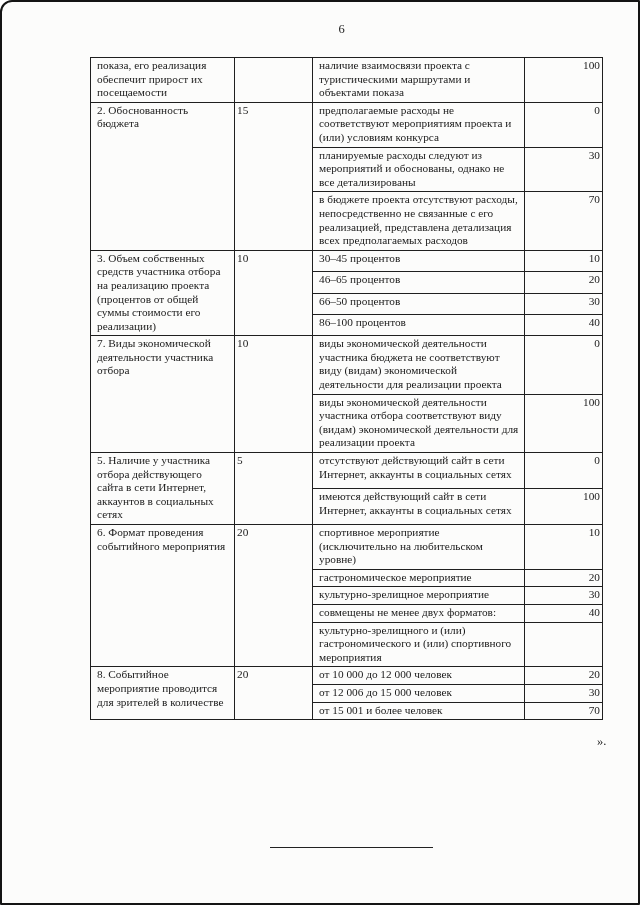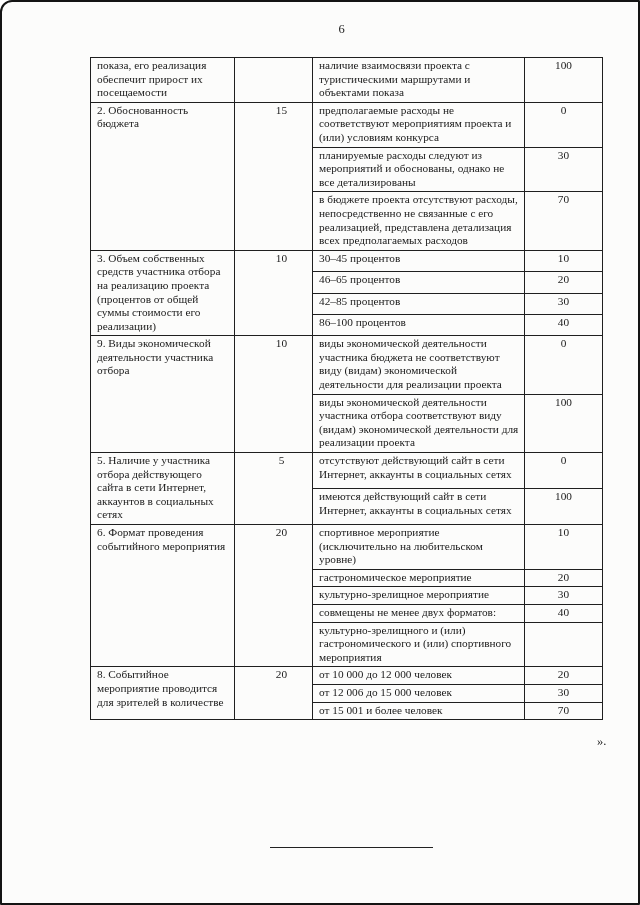--- a/index.html
+++ b/index.html
@@ -37,23 +37,23 @@
     line-height: 13.6px;
   }
   .criteria-table td {
     border: 1px solid #1f1f1f;
     vertical-align: top;
     padding: 1px 5px 2px 6px;
     overflow: hidden;
     margin-left: 48px;
   }
   td.col-criterion { width: 144px; }
-  td.col-weight  { width: 78px;  text-align: center; padding-left: 18px; padding-right: 2px; }
+  td.col-weight  { width: 78px;  text-align: left; padding-left: 2px; padding-right: 2px; }
   td.col-option  { width: 212px; }
-  td.col-score   { width: 78px;  text-align: center; padding-left: 2px; padding-right: 2px; }
+  td.col-score   { width: 78px;  text-align: right; padding-left: 2px; padding-right: 2px; }
   .closing-mark {
     position: absolute;
     left: 595px;
     top: 757px;
     font-size: 12.5px;
   }
   .end-divider {
     position: absolute;
     left: 268px;
     top: 845px;
@@ -94,29 +94,29 @@
           <td class="col-criterion" rowspan="4">3. Объем собственных средств участника отбора на реализацию проекта (процентов от общей суммы стоимости его реализации)</td>
           <td class="col-weight" rowspan="4">10</td>
           <td class="col-option">30–45 процентов</td>
           <td class="col-score">10</td>
         </tr>
         <tr>
           <td class="col-option">46–65 процентов</td>
           <td class="col-score">20</td>
         </tr>
         <tr>
-          <td class="col-option">42–85 процентов</td>
+          <td class="col-option">66–50 процентов</td>
           <td class="col-score">30</td>
         </tr>
         <tr>
           <td class="col-option">86–100 процентов</td>
           <td class="col-score">40</td>
         </tr>
         <tr>
-          <td class="col-criterion" rowspan="2">9. Виды экономической деятельности участника отбора</td>
+          <td class="col-criterion" rowspan="2">7. Виды экономической деятельности участника отбора</td>
           <td class="col-weight" rowspan="2">10</td>
           <td class="col-option">виды экономической деятельности участника бюджета не соответствуют виду (видам) экономической деятельности для реализации проекта</td>
           <td class="col-score">0</td>
         </tr>
         <tr>
           <td class="col-option">виды экономической деятельности участника отбора соответствуют виду (видам) экономической деятельности для реализации проекта</td>
           <td class="col-score">100</td>
         </tr>
         <tr>
           <td class="col-criterion" rowspan="2">5. Наличие у участника отбора действующего сайта в сети Интернет, аккаунтов в социальных сетях</td>

